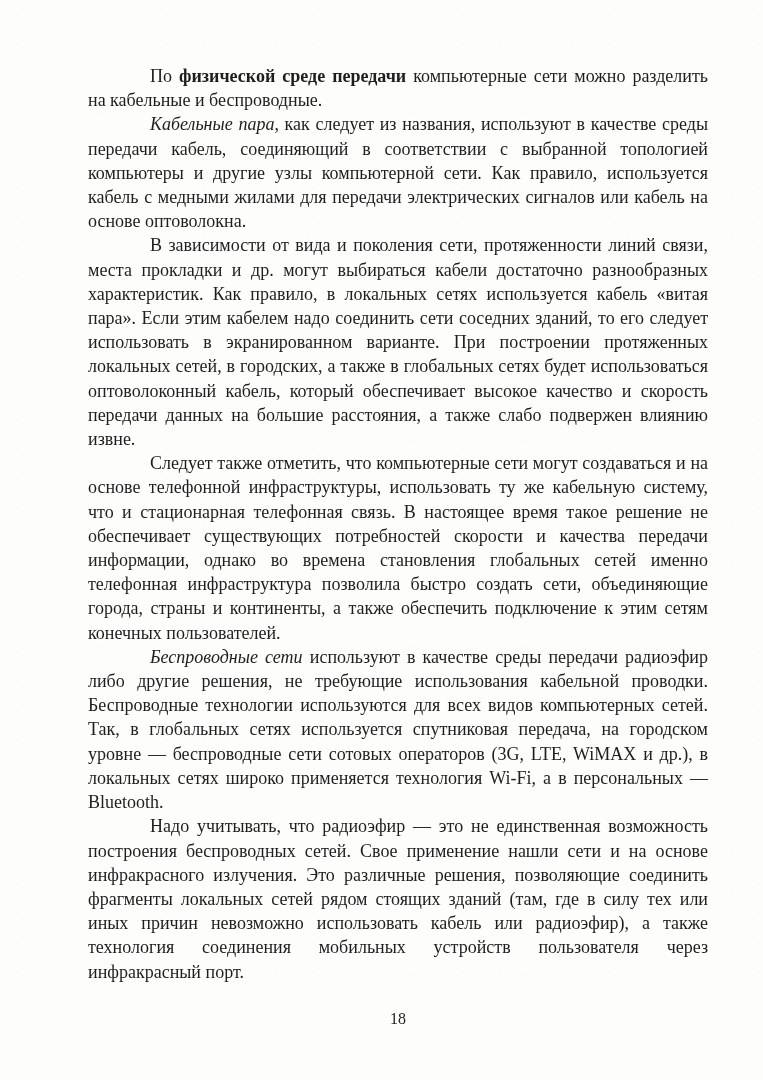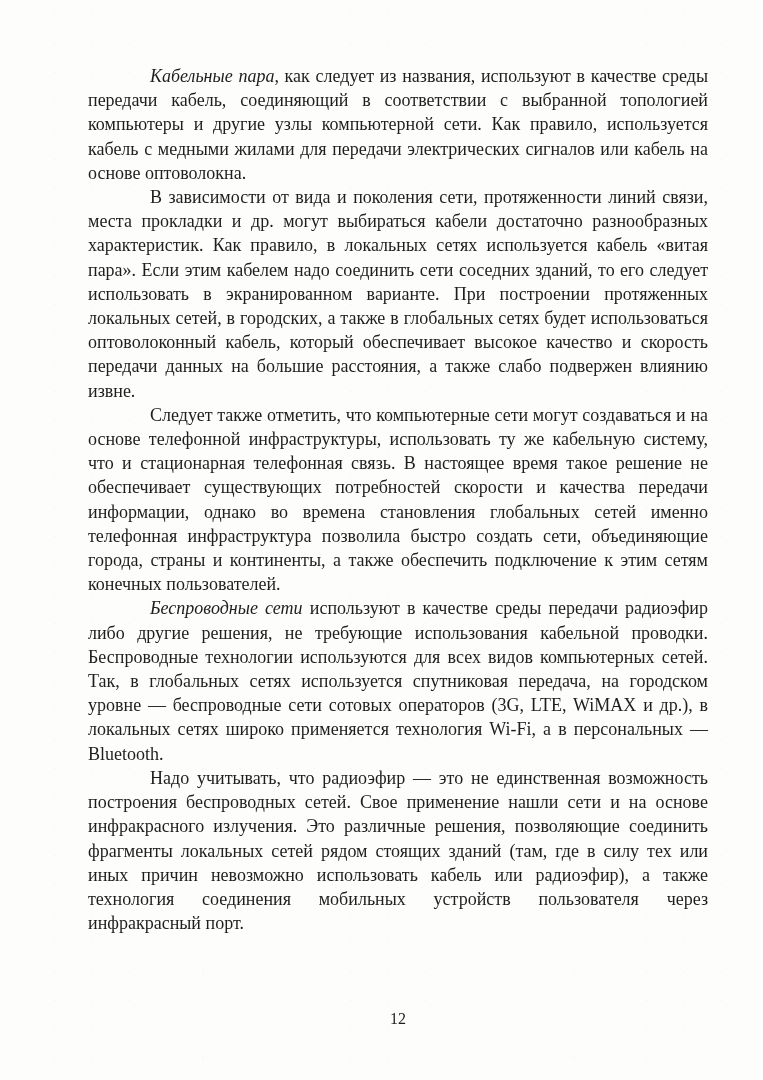--- a/index.html
+++ b/index.html
@@ -55,28 +55,29 @@
     font-size: 16px;
   }
 </style>
 </head>
 <body>
 
 <div class="page">
 
   <div class="text-block">
 
+    <p class="para"><span>По </span><span class="run-bold">физической среде передачи</span><span> компьютерные сети можно разделить на кабельные и беспроводные.</span></p>
 
     <p class="para"><span class="run-italic">Кабельные пара</span><span>, как следует из названия, используют в качестве среды передачи кабель, соединяющий в соответствии с выбранной топологией компьютеры и другие узлы компьютерной сети. Как правило, используется кабель с медными жилами для передачи электрических сигналов или кабель на основе оптоволокна.</span></p>
 
     <p class="para"><span>В зависимости от вида и поколения сети, протяженности линий связи, места прокладки и др. могут выбираться кабели достаточно разнообразных характеристик. Как правило, в локальных сетях используется кабель «витая пара». Если этим кабелем надо соединить сети соседних зданий, то его следует использовать в экранированном варианте. При построении протяженных локальных сетей, в городских, а также в глобальных сетях будет использоваться оптоволоконный кабель, который обеспечивает высокое качество и скорость передачи данных на большие расстояния, а также слабо подвержен влиянию извне.</span></p>
 
     <p class="para"><span>Следует также отметить, что компьютерные сети могут создаваться и на основе телефонной инфраструктуры, использовать ту же кабельную систему, что и стационарная телефонная связь. В настоящее время такое решение не обеспечивает существующих потребностей скорости и качества передачи информации, однако во времена становления глобальных сетей именно телефонная инфраструктура позволила быстро создать сети, объединяющие города, страны и континенты, а также обеспечить подключение к этим сетям конечных пользователей.</span></p>
 
     <p class="para"><span class="run-italic">Беспроводные сети</span><span> используют в качестве среды передачи радиоэфир либо другие решения, не требующие использования кабельной проводки. Беспроводные технологии используются для всех видов компьютерных сетей. Так, в глобальных сетях используется спутниковая передача, на городском уровне — беспроводные сети сотовых операторов (3G, LTE, WiMAX и др.), в локальных сетях широко применяется технология Wi-Fi, а в персональных — Bluetooth.</span></p>
 
     <p class="para"><span>Надо учитывать, что радиоэфир — это не единственная возможность построения беспроводных сетей. Свое применение нашли сети и на основе инфракрасного излучения. Это различные решения, позволяющие соединить фрагменты локальных сетей рядом стоящих зданий (там, где в силу тех или иных причин невозможно использовать кабель или радиоэфир), а также технология соединения мобильных устройств пользователя через инфракрасный порт.</span></p>
 
   </div>
 
-  <div class="page-number">12</div>
+  <div class="page-number">18</div>
 
 </div>
 
 </body></html>

